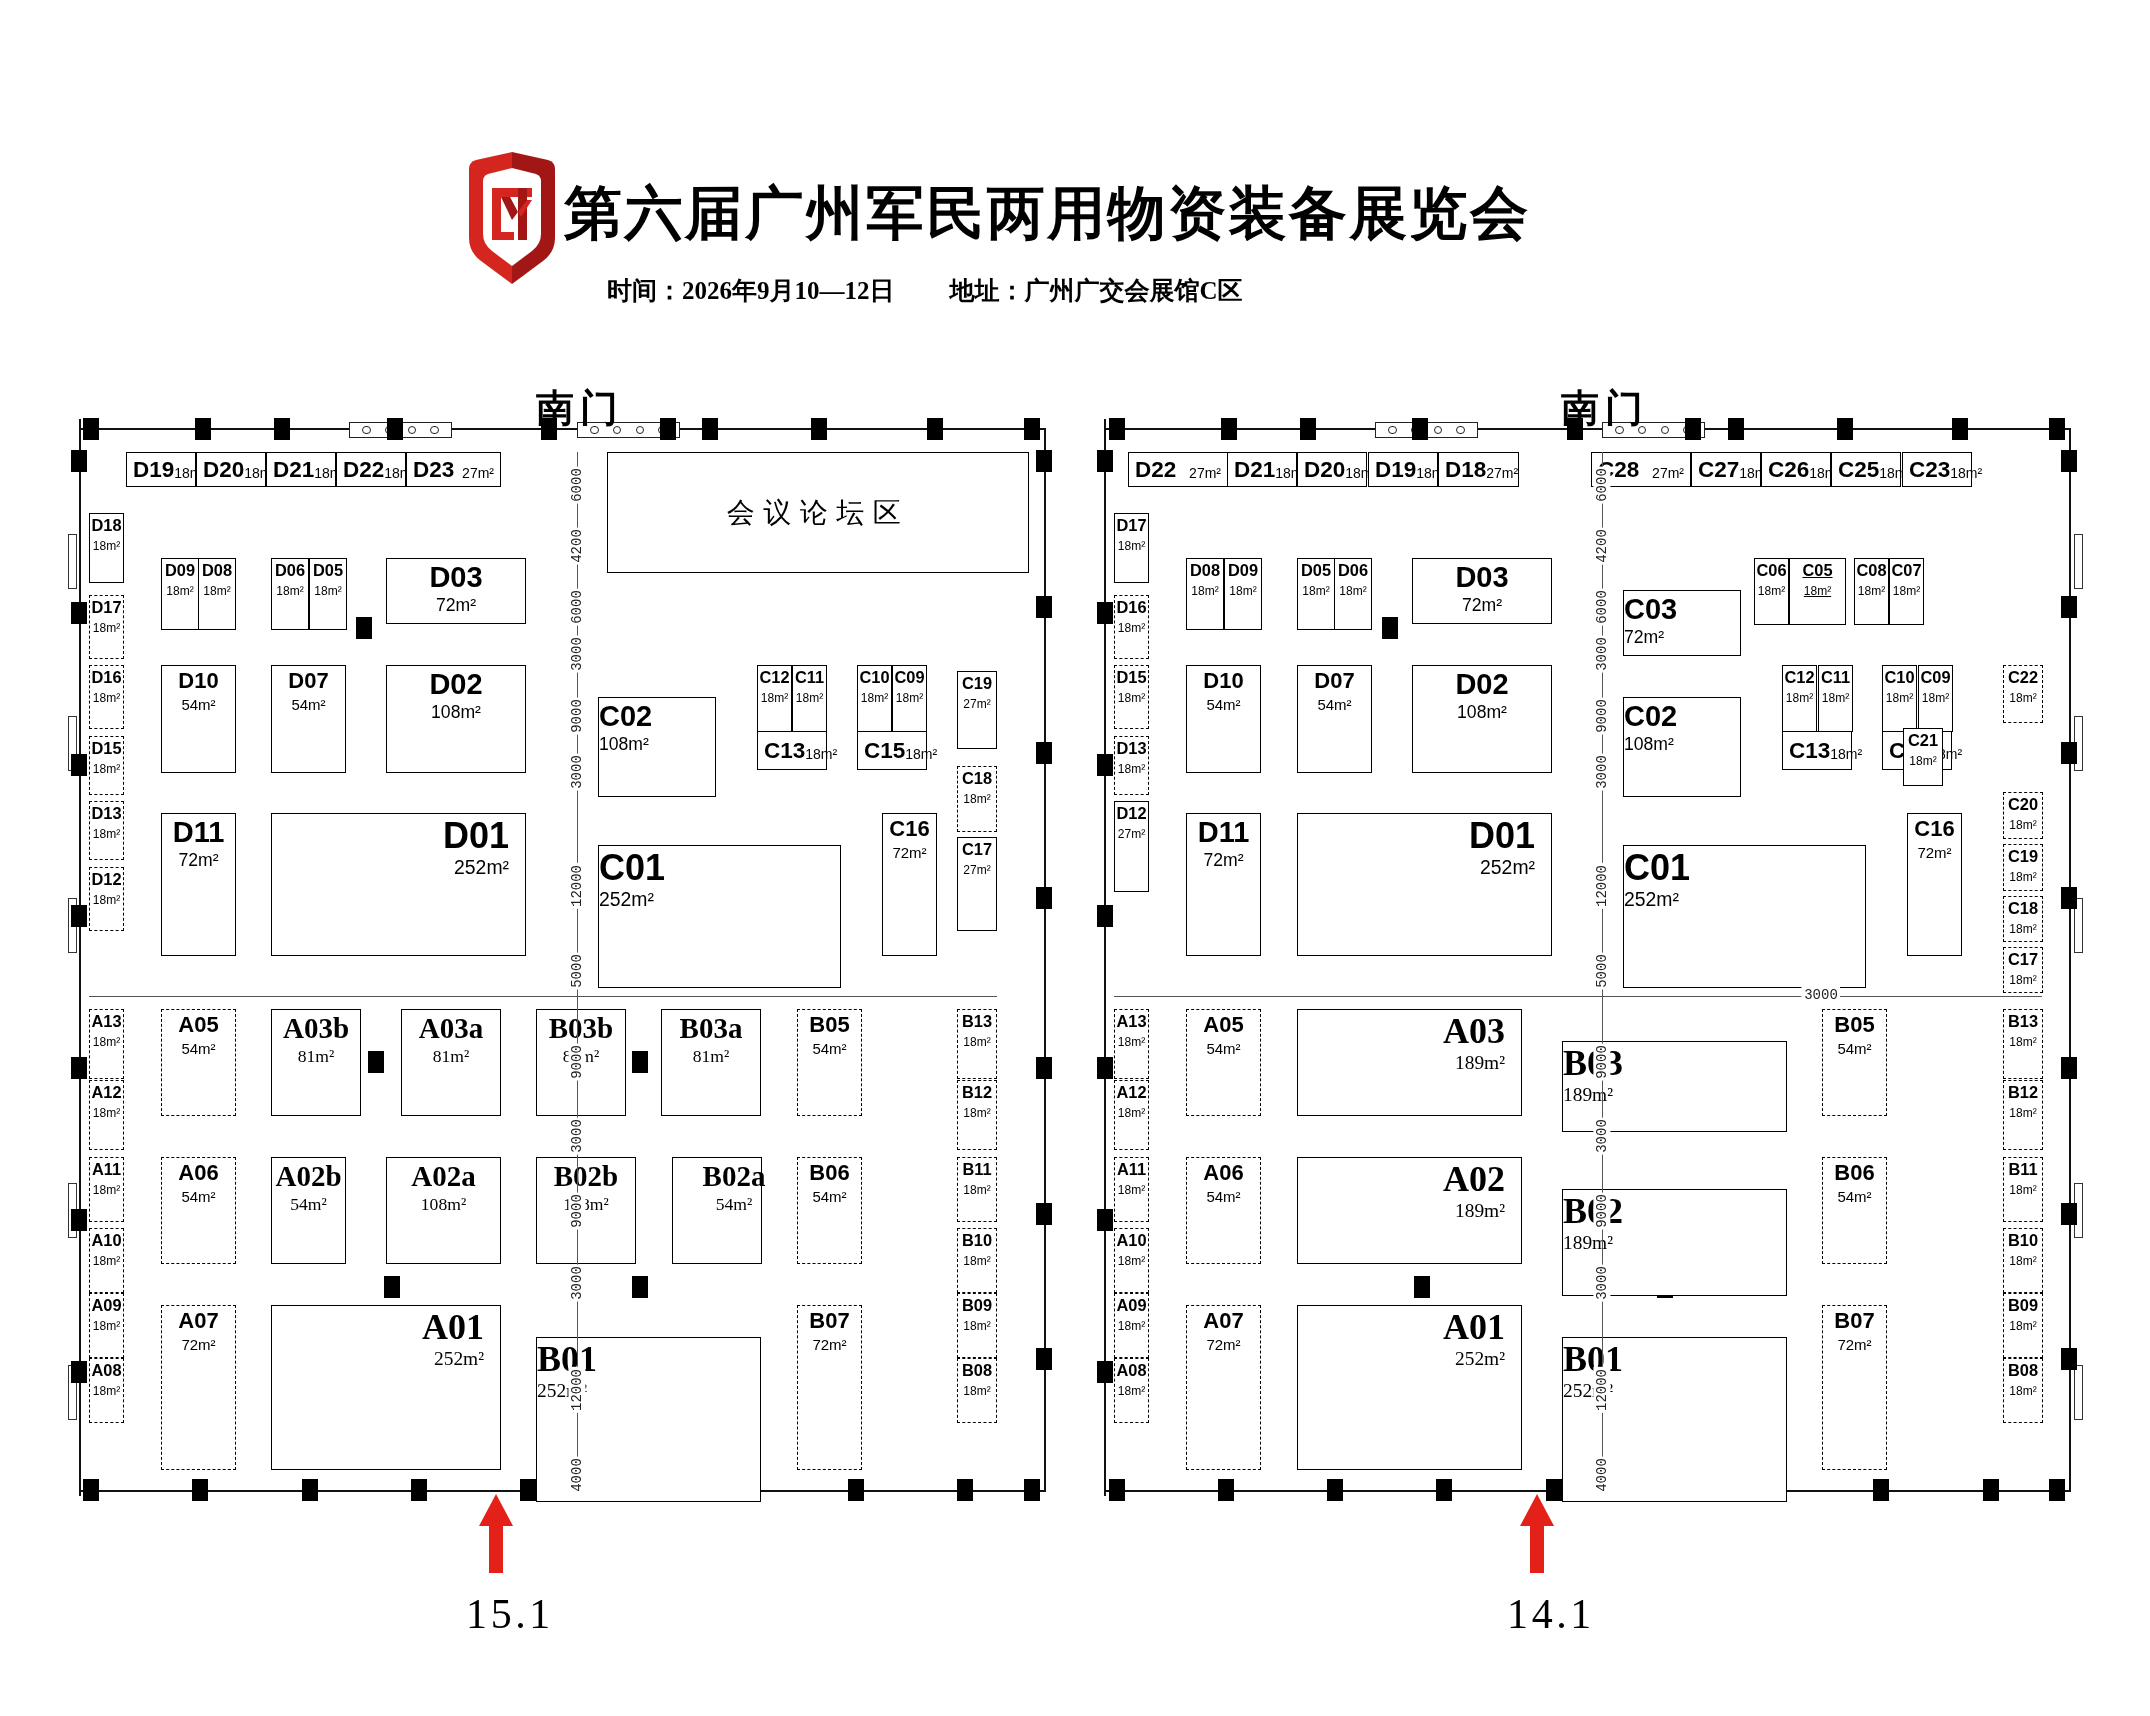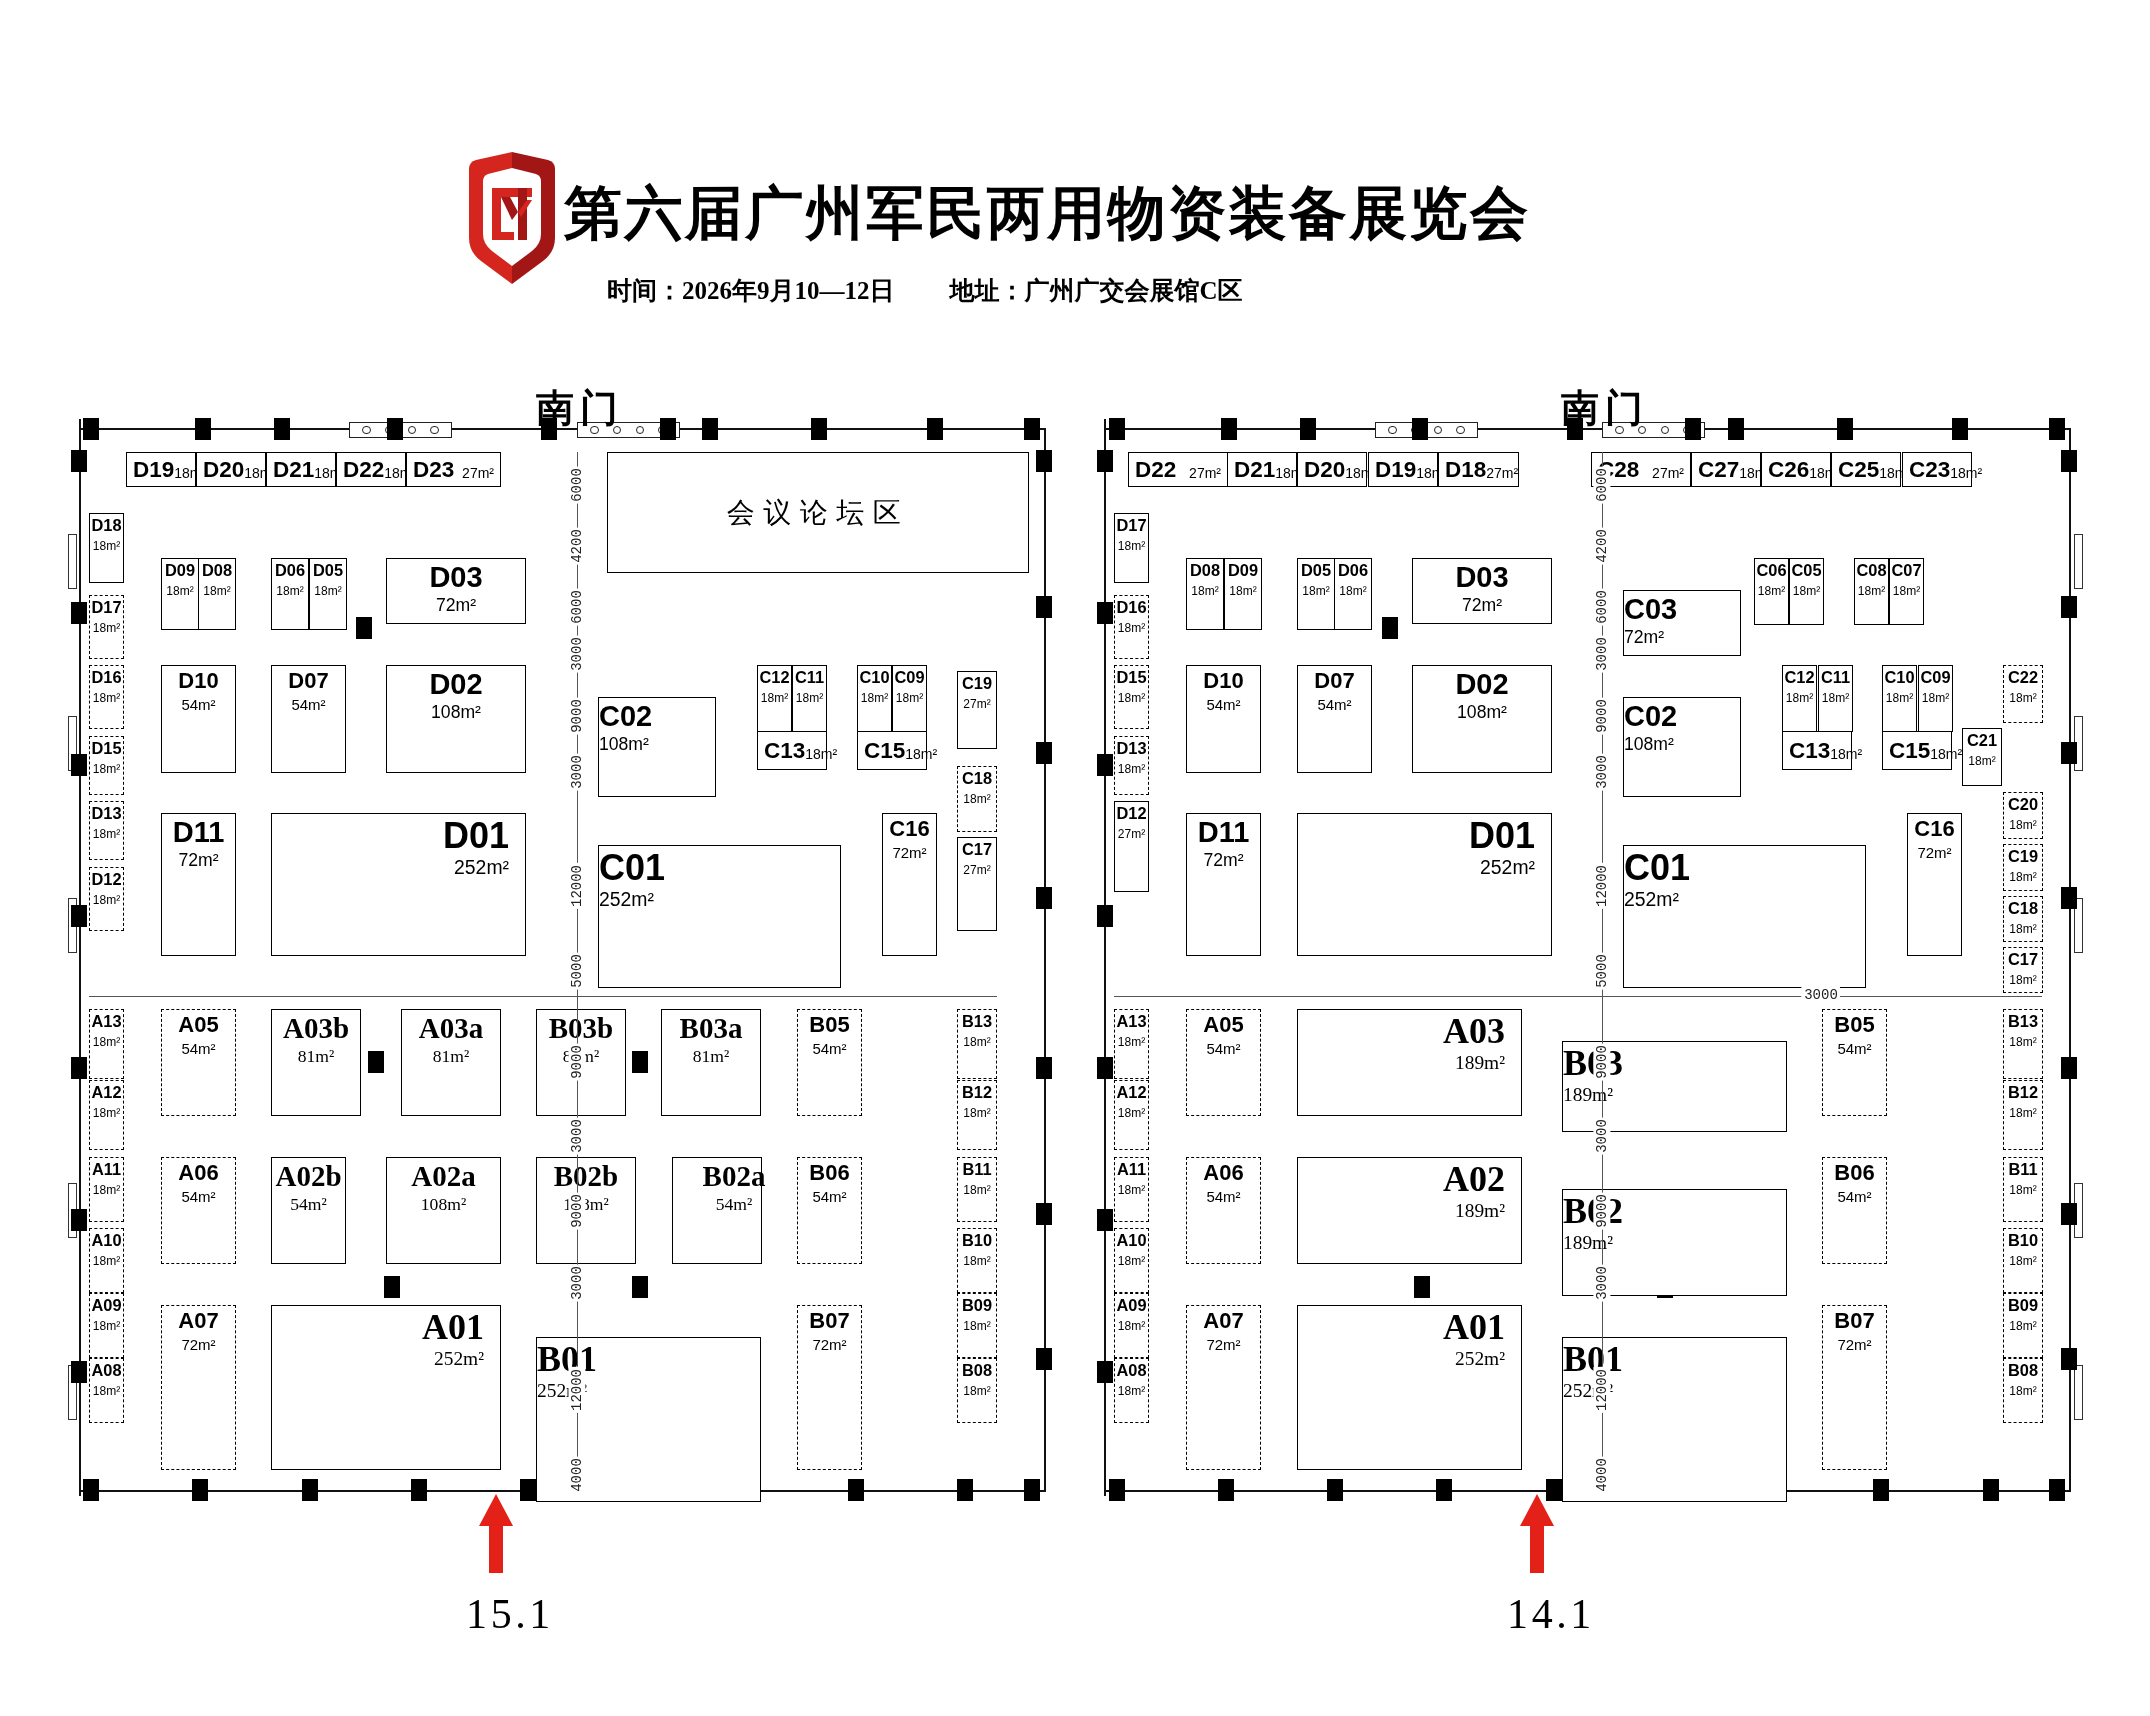--- a/index.html
+++ b/index.html
@@ -565,21 +565,21 @@
       <span class="bar">72m²</span>
     </div>
     <div class="booth sz-l al-l" style="left: 1623px; top: 558px; width: 118px; height: 66px;">
       <span class="bid">C03</span>
       <span class="bar">72m²</span>
     </div>
     <div class="booth" style="left: 1754px; top: 558px; width: 35px; height: 67px;">
       <span class="bid">C06</span>
       <span class="bar">18m²</span>
     </div>
-    <div class="booth" style="left: 1789px; top: 558px; width: 35px; height: 67px;">
+    <div class="booth" style="left: 1789px; top: 558px; width: 57px; height: 67px; text-decoration: underline;">
       <span class="bid">C05</span>
       <span class="bar">18m²</span>
     </div>
     <div class="booth" style="left: 1854px; top: 558px; width: 35px; height: 67px;">
       <span class="bid">C08</span>
       <span class="bar">18m²</span>
     </div>
     <div class="booth" style="left: 1889px; top: 558px; width: 35px; height: 67px;">
       <span class="bid">C07</span>
       <span class="bar">18m²</span>
@@ -637,21 +637,21 @@
       <span class="bar">252m²</span>
     </div>
     <div class="booth sz-m" style="left: 1907px; top: 813px; width: 55px; height: 143px;">
       <span class="bid">C16</span>
       <span class="bar">72m²</span>
     </div>
     <div class="booth dashed" style="left: 2003px; top: 665px; width: 40px; height: 58px;">
       <span class="bid">C22</span>
       <span class="bar">18m²</span>
     </div>
-    <div class="booth" style="left: 1962px; top: 728px; width: 40px; height: 58px;">
+    <div class="booth" style="left: 1903px; top: 728px; width: 40px; height: 58px;">
       <span class="bid">C21</span>
       <span class="bar">18m²</span>
     </div>
     <div class="booth dashed" style="left: 2003px; top: 792px; width: 40px; height: 47px;">
       <span class="bid">C20</span>
       <span class="bar">18m²</span>
     </div>
     <div class="booth dashed" style="left: 2003px; top: 844px; width: 40px; height: 47px;">
       <span class="bid">C19</span>
       <span class="bar">18m²</span>

